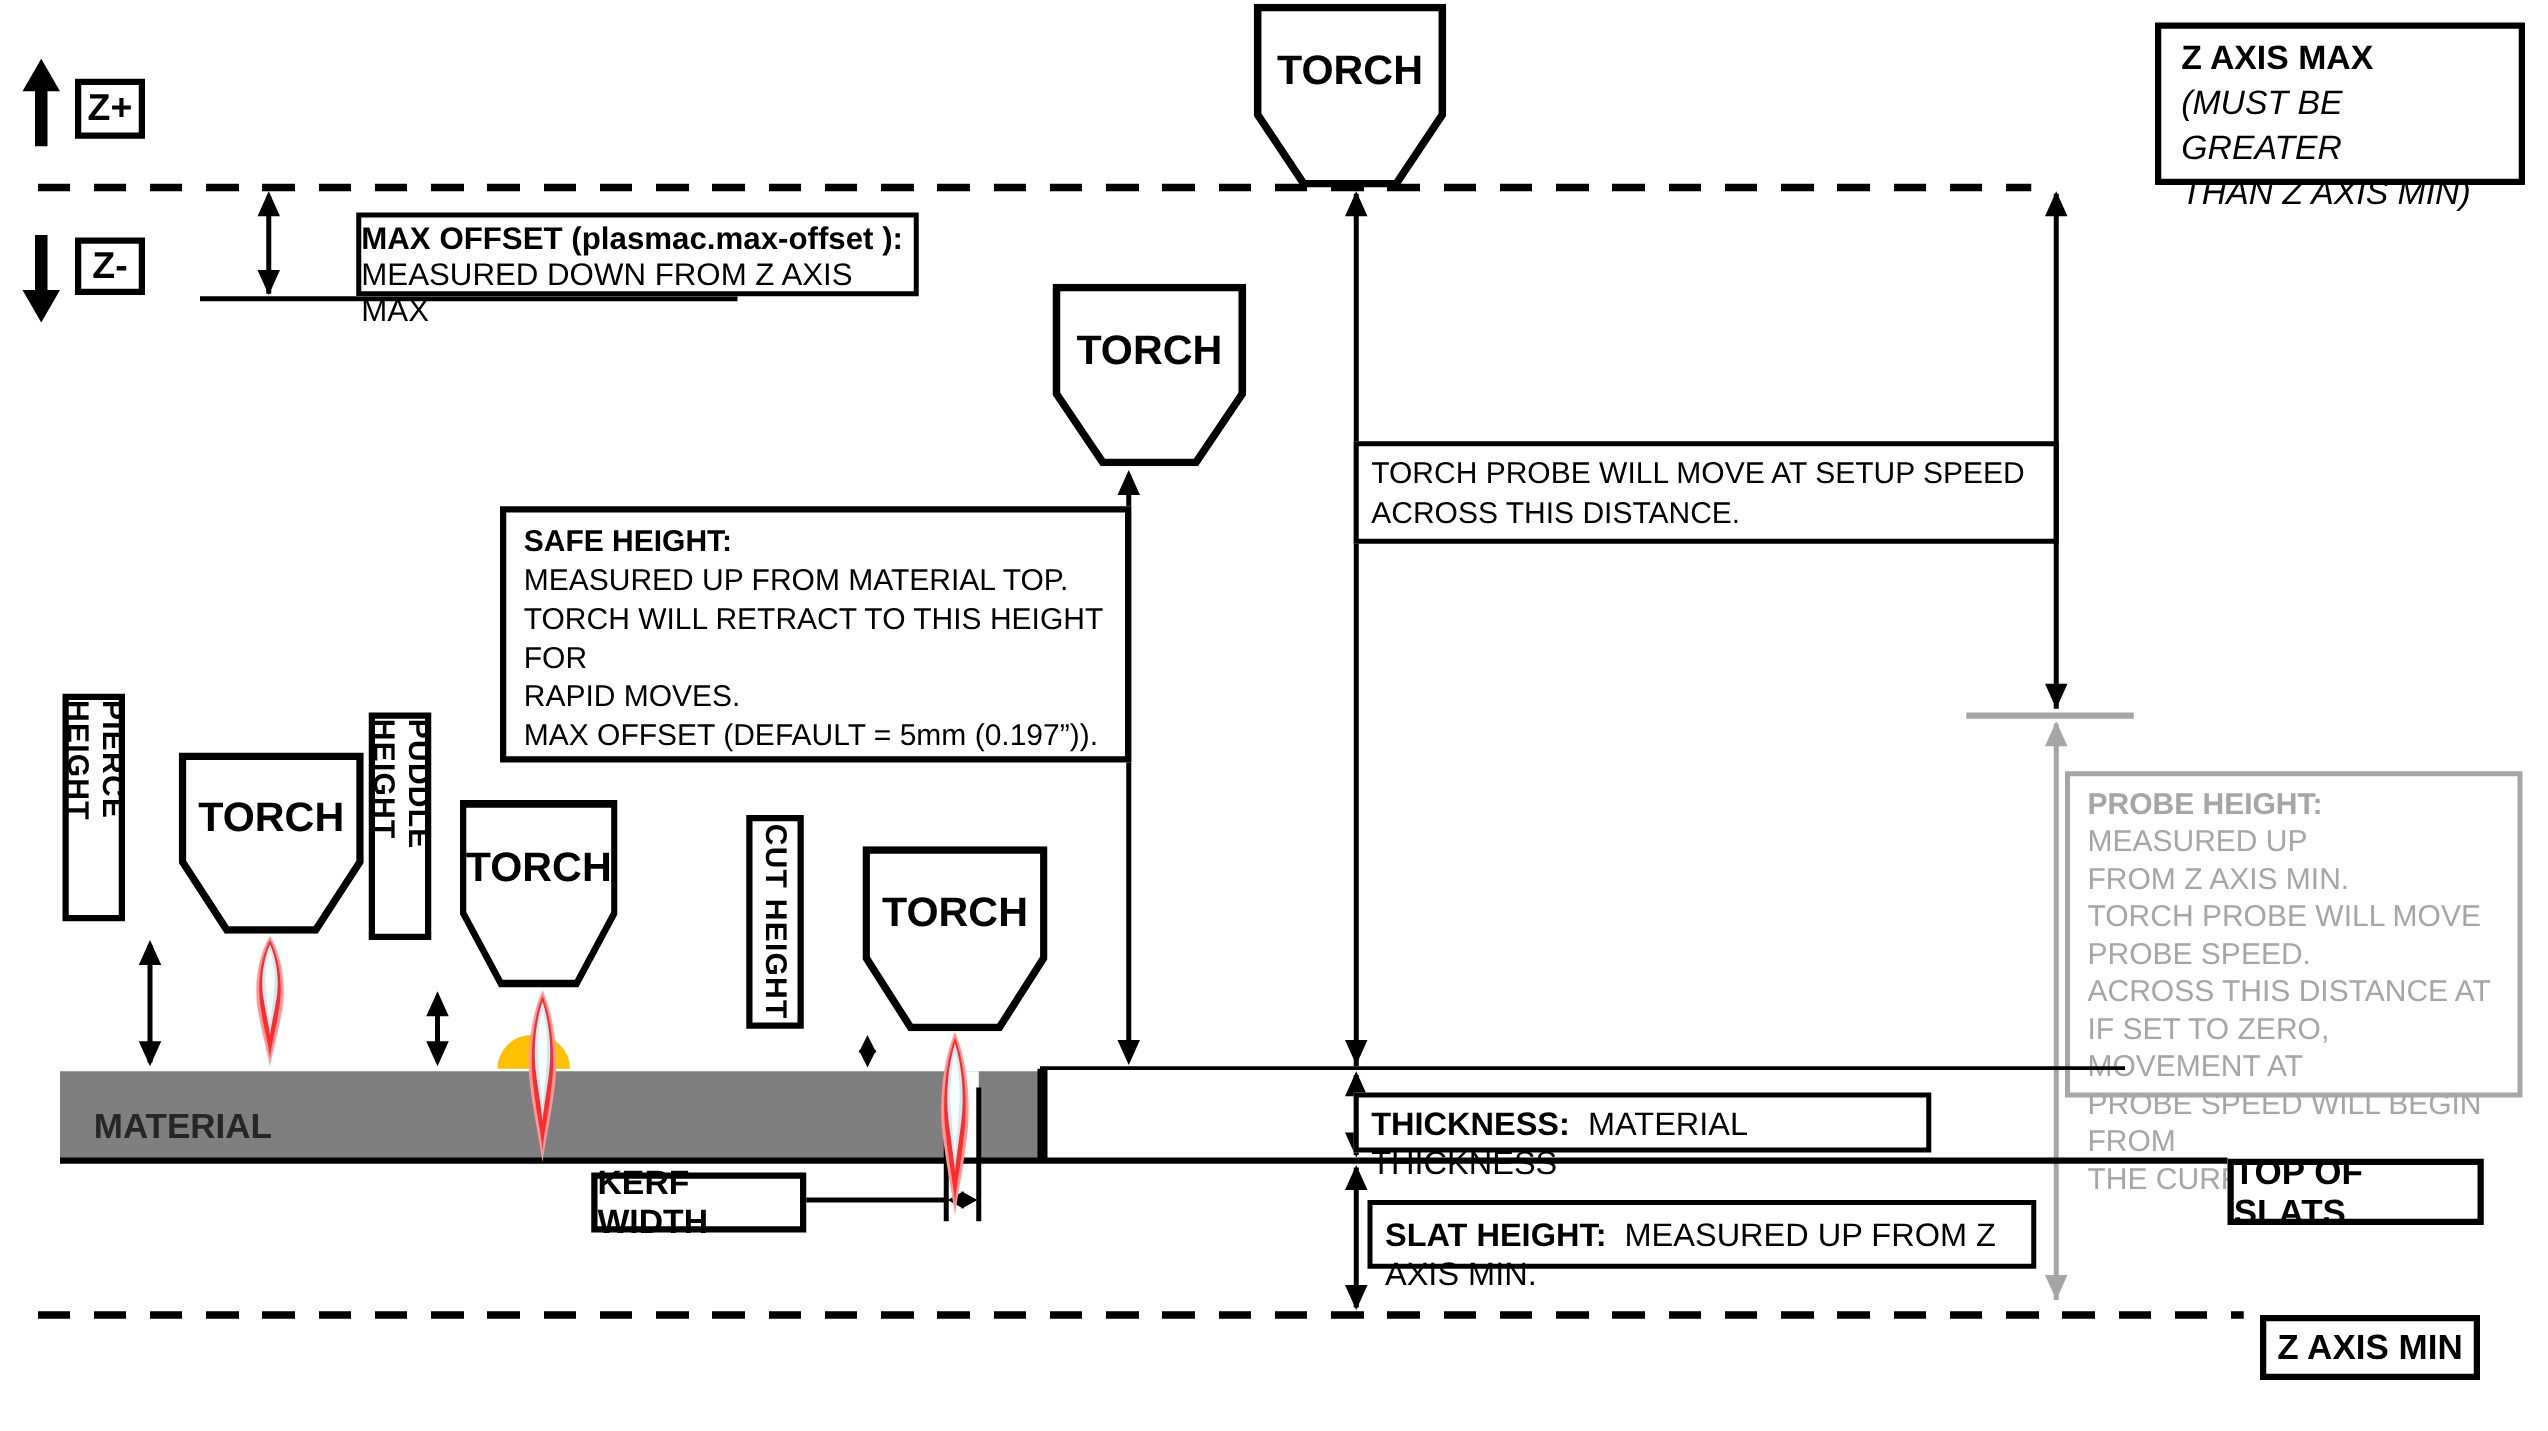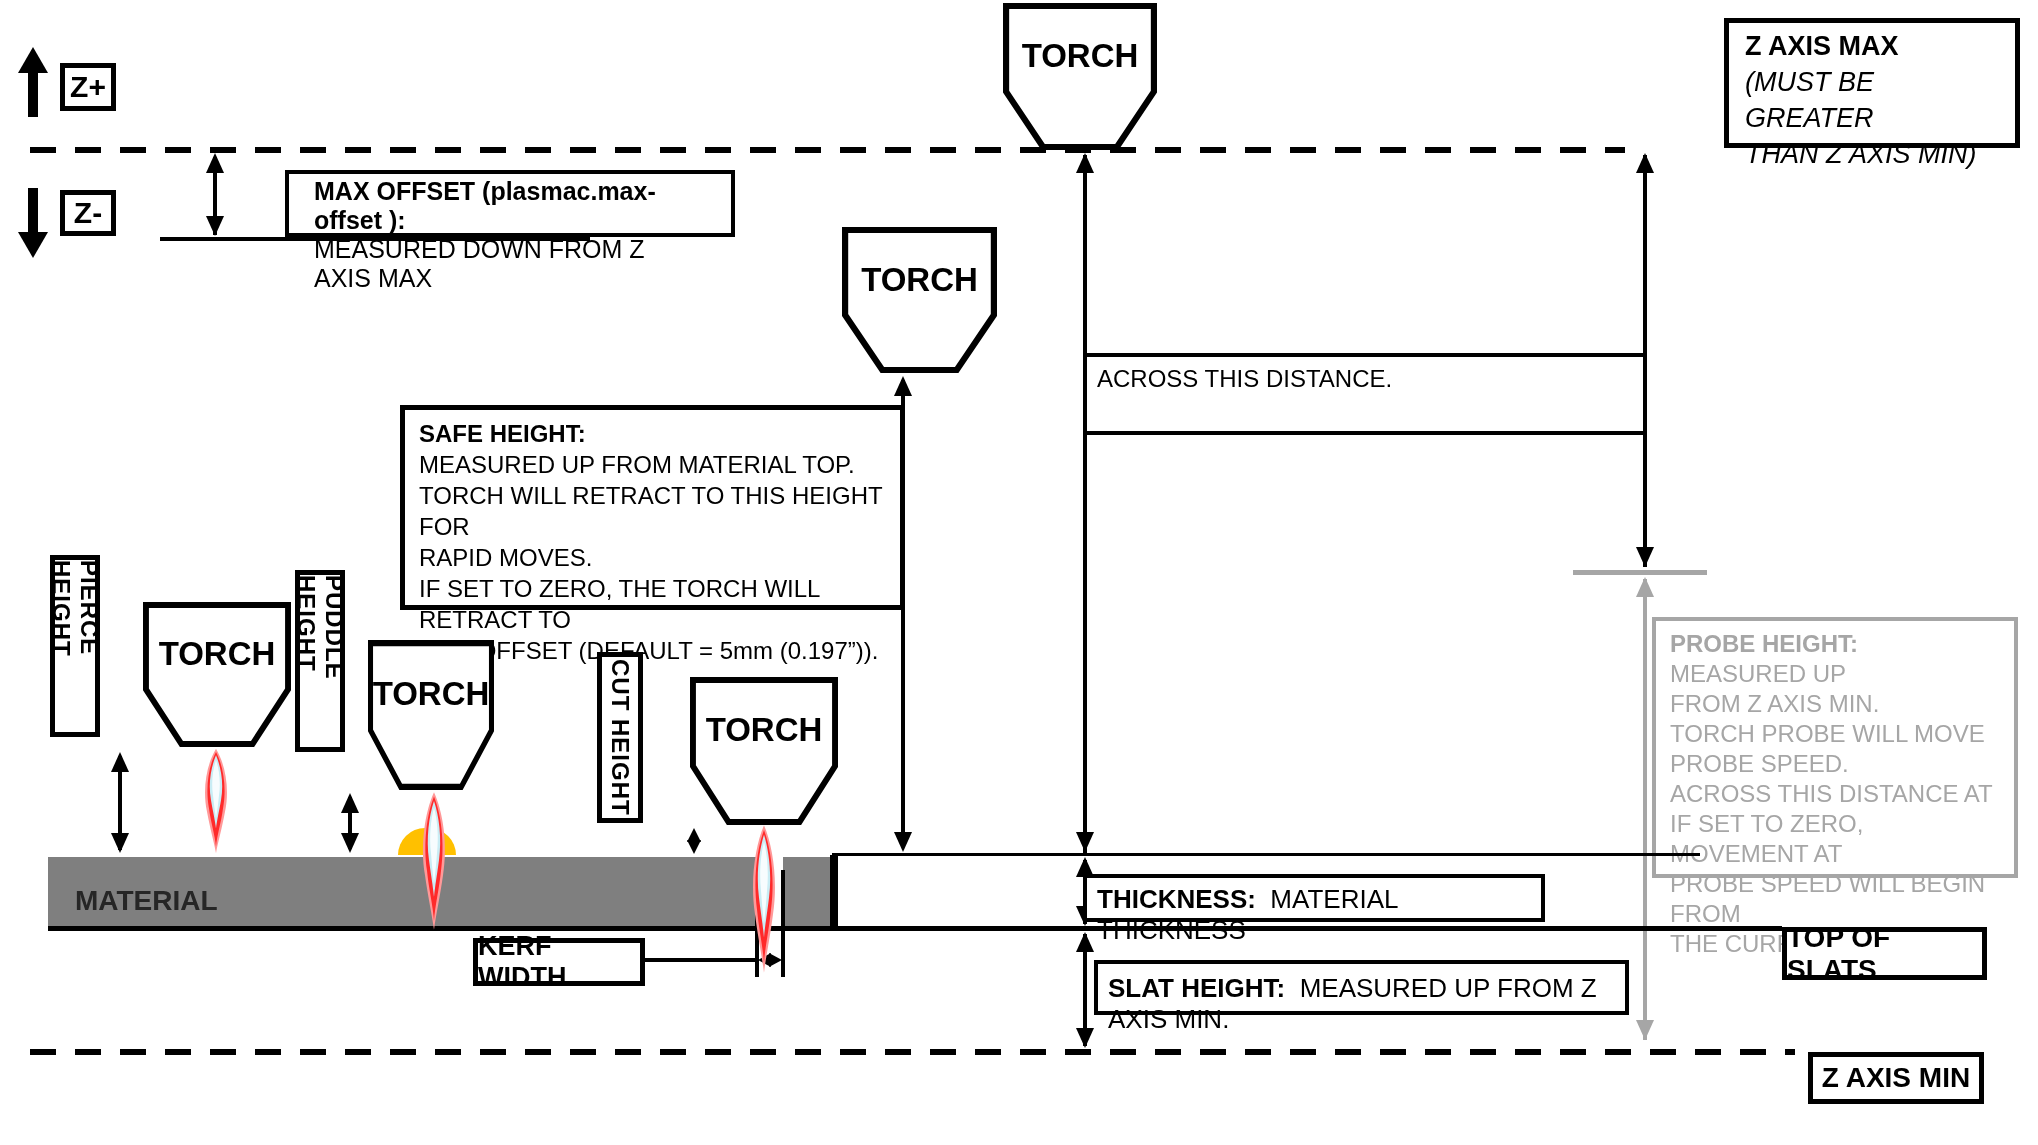--- a/index.html
+++ b/index.html
@@ -57,21 +57,21 @@
   <div class="box thick center" style="left:60px;top:190px;width:56px;height:46px;font-weight:bold;font-size:30px;">
     <span>Z-</span>
   </div>
 
   <div class="dashed" style="left:30px;top:147px;width:1595px;"></div>
 
   <div class="vline" style="left:213px;top:157px;width:4px;height:78px;"></div>
   <div class="ah ah-up" style="left:206px;top:153px;"></div>
   <div class="ah ah-down" style="left:206px;top:216px;"></div>
   <div class="hline" style="left:160px;top:237px;width:430px;height:4px;"></div>
-  <div class="box" style="left:285px;top:170px;width:450px;height:67px;padding:3px 25px;font-size:25px;line-height:29px;">
+  <div class="box" style="left:285px;top:170px;width:450px;height:67px;padding:3px 0;font-size:25px;line-height:29px;">
     <div class="txt b">MAX OFFSET (plasmac.max-offset ):</div>
     <div class="txt">MEASURED DOWN FROM Z AXIS MAX</div>
   </div>
 
   <div class="torch" style="left:1003px;top:3px;width:154px;height:147px;">
     <svg viewBox="0 0 150 146" preserveAspectRatio="none">
         <polygon points="3,3 147,3 147,88 111,143 39,143 3,88" fill="#fff" stroke="#000" stroke-width="6"></polygon>
       </svg>
     <div class="tlabel">TORCH</div>
   </div>
@@ -91,29 +91,29 @@
 
   <div class="vline" style="left:901px;top:380px;width:4px;height:452px;"></div>
   <div class="ah ah-up" style="left:894px;top:376px;"></div>
   <div class="ah ah-down" style="left:894px;top:832px;"></div>
 
   <div class="box thick" style="left:400px;top:405px;width:505px;height:205px;padding:8px 14px;font-size:24px;line-height:31px;">
     <div class="txt b">SAFE HEIGHT:</div>
     <div class="txt">MEASURED UP FROM MATERIAL TOP.</div>
     <div class="txt">TORCH WILL RETRACT TO THIS HEIGHT FOR</div>
     <div class="txt">RAPID MOVES.</div>
-    <div class="txt">IF SET TO ZERO, THE TORCH WILL RETRACT TO</div>
     <div class="txt">MAX OFFSET (DEFAULT = 5mm (0.197”)).</div>
   </div>
 
   <div class="vline" style="left:1083px;top:155px;width:4px;height:698px;"></div>
   <div class="ah ah-up" style="left:1076px;top:153px;"></div>
   <div class="ah ah-down" style="left:1076px;top:832px;"></div>
 
   <div class="box" style="left:1083px;top:353px;width:564px;height:82px;padding:6px 10px;font-size:24px;line-height:32px;">
+    <div class="txt">TORCH PROBE WILL MOVE AT SETUP SPEED</div>
     <div class="txt">ACROSS THIS DISTANCE.</div>
   </div>
 
   <div class="vline" style="left:1643px;top:155px;width:4px;height:412px;"></div>
   <div class="ah ah-up" style="left:1636px;top:153px;"></div>
   <div class="ah ah-down" style="left:1636px;top:547px;"></div>
 
   <div class="hline gray-el" style="left:1573px;top:570px;width:134px;height:5px;"></div>
 
   <div class="vline gray-el" style="left:1643px;top:579px;width:4px;height:461px;"></div>

